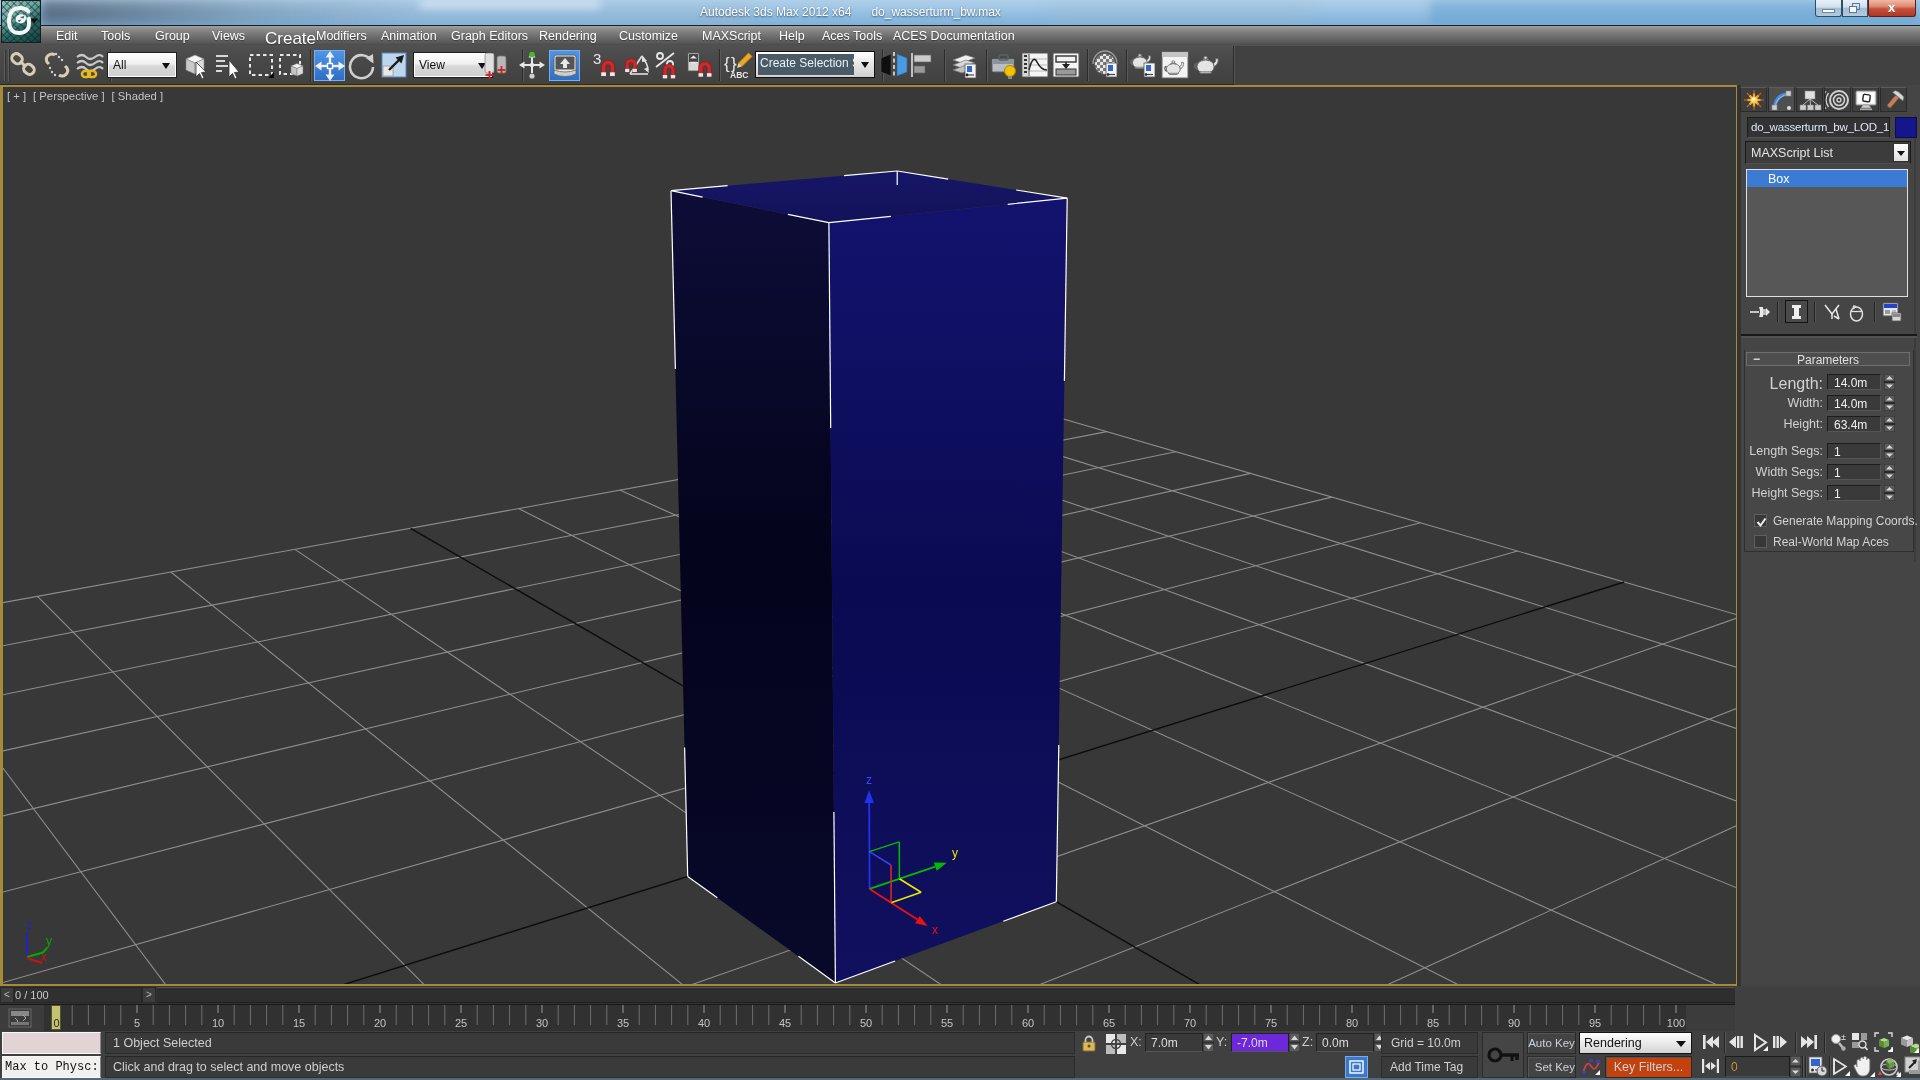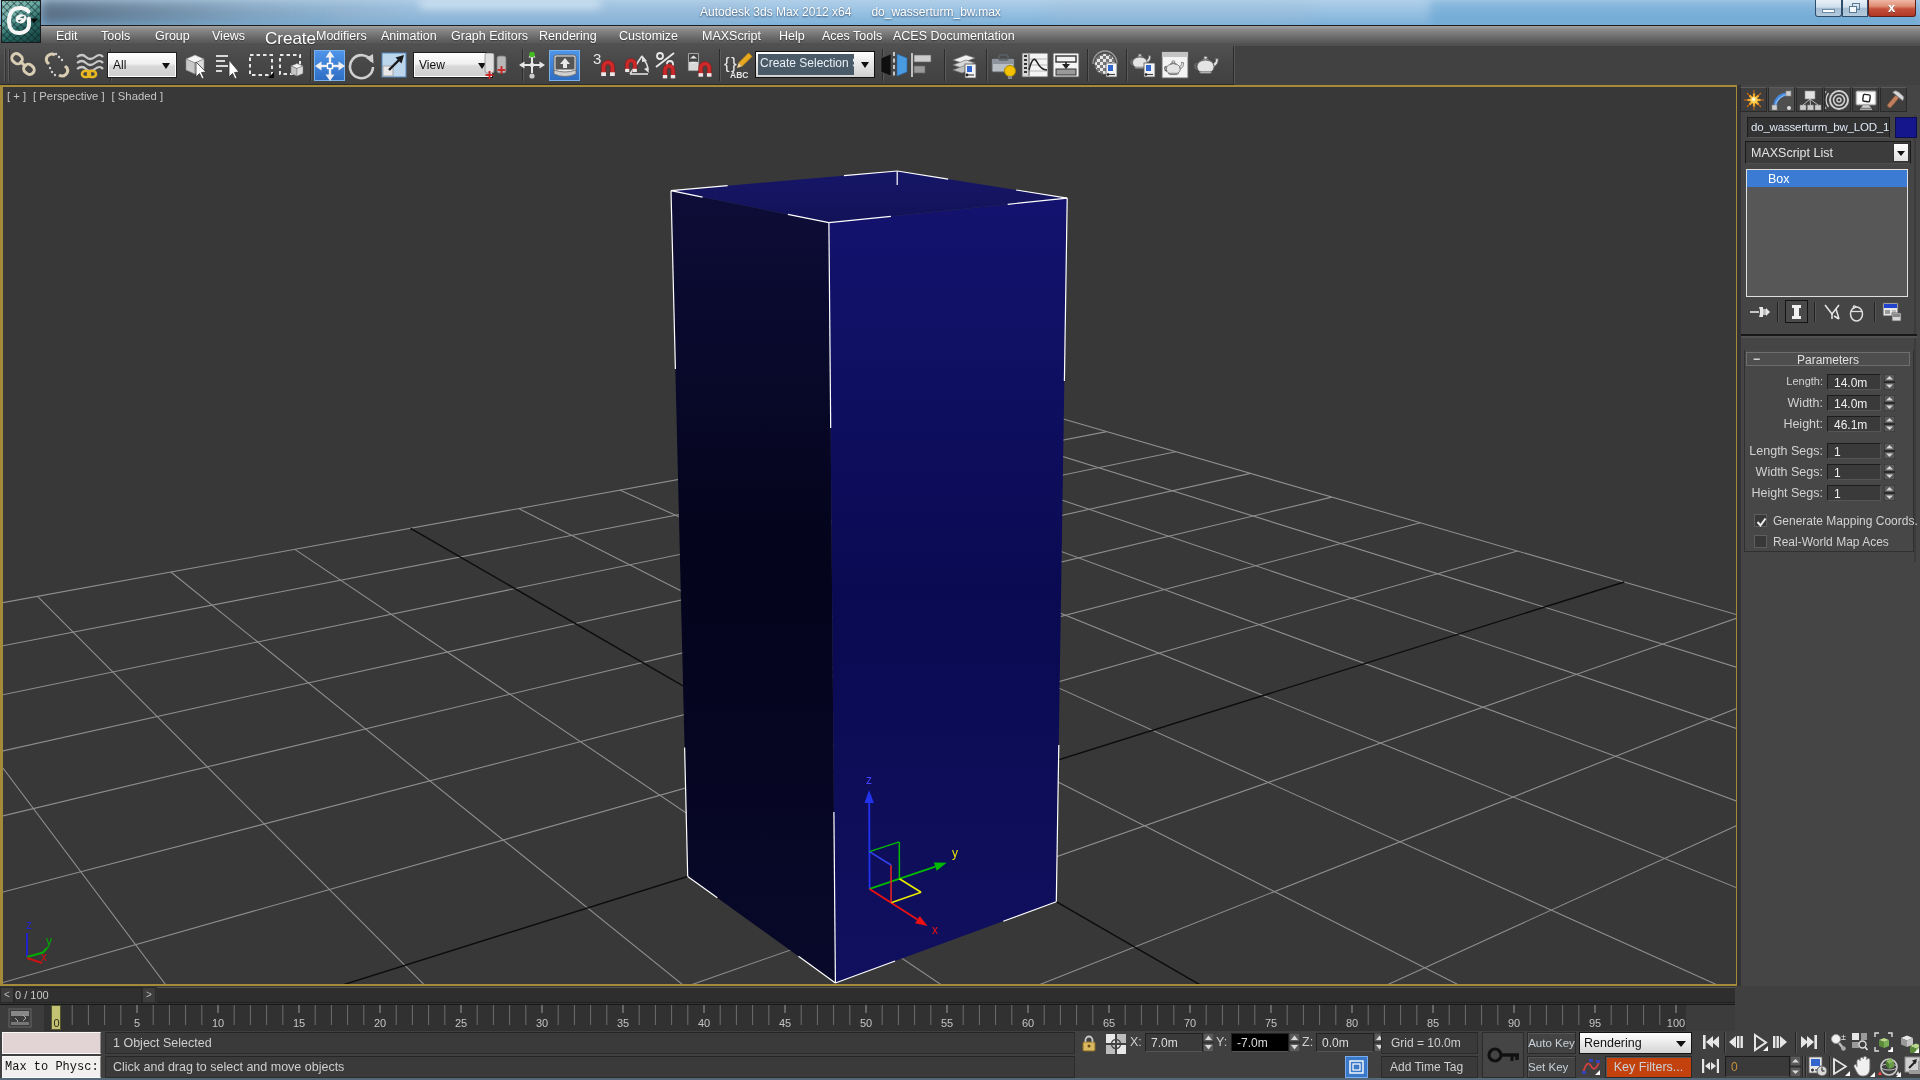--- a/index.html
+++ b/index.html
@@ -620,21 +620,21 @@
     <div class="abs" style="left:1145px;top:1033px;width:58px;height:19px;background:#3a3a3a;border:1px solid #222;border-bottom-color:#555">
       <div style="margin:2px 0 0 5px;font-size:12px;color:#ddd">7.0m</div>
     </div>
     <div class="abs" style="left:1203px;top:1033px;width:11px;height:19px"><svg width="11" height="19" viewBox="0 0 11 19">
         <rect x="0" y="0" width="11" height="9" fill="#5a5a5a" stroke="#2a2a2a" stroke-width="1"></rect>
         <rect x="0" y="10" width="11" height="9" fill="#5a5a5a" stroke="#2a2a2a" stroke-width="1"></rect>
         <polygon points="5.5,2.5 2,7 9,7" fill="#d8d8d8"></polygon>
         <polygon points="5.5,16.5 2,12 9,12" fill="#d8d8d8"></polygon>
       </svg></div>
     <div class="abs" style="left:1216px;top:1035px;font-size:12.5px;color:#ccc">Y:</div>
-    <div class="abs" style="left:1231px;top:1033px;width:58px;height:19px;background:#000000;border:1px solid #222;border-bottom-color:#555">
+    <div class="abs" style="left:1231px;top:1033px;width:58px;height:19px;background:#6d28d9;border:1px solid #222;border-bottom-color:#555">
       <div style="margin:2px 0 0 5px;font-size:12px;color:#ddd">-7.0m</div>
     </div>
     <div class="abs" style="left:1289px;top:1033px;width:11px;height:19px"><svg width="11" height="19" viewBox="0 0 11 19">
         <rect x="0" y="0" width="11" height="9" fill="#5a5a5a" stroke="#2a2a2a" stroke-width="1"></rect>
         <rect x="0" y="10" width="11" height="9" fill="#5a5a5a" stroke="#2a2a2a" stroke-width="1"></rect>
         <polygon points="5.5,2.5 2,7 9,7" fill="#d8d8d8"></polygon>
         <polygon points="5.5,16.5 2,12 9,12" fill="#d8d8d8"></polygon>
       </svg></div>
     <div class="abs" style="left:1302px;top:1035px;font-size:12.5px;color:#ccc">Z:</div>
     <div class="abs" style="left:1316px;top:1033px;width:58px;height:19px;background:#3a3a3a;border:1px solid #222;border-bottom-color:#555">
@@ -658,21 +658,21 @@
     </div>
     <div class="abs" style="left:1482px;top:1032px;width:42px;height:46px;background:#454545;border:1px solid #2c2c2c"><svg width="40" height="44" viewBox="0 0 40 44">
         <g stroke="#111" fill="none">
           <circle cx="12" cy="22" r="6" stroke-width="3.2"></circle>
           <line x1="18" y1="22" x2="36" y2="22" stroke-width="3.4"></line>
           <line x1="29" y1="22" x2="29" y2="28" stroke-width="3"></line>
           <line x1="34" y1="22" x2="34" y2="27" stroke-width="3.4"></line>
         </g>
       </svg></div>
     <div class="abs" style="left:1527px;top:1032px;width:49px;height:22px;background:#434343;border:1px solid #2a2a2a;box-shadow:inset 1px 1px 0 #555;color:#c9d2da;font-size:11.5px;text-align:center;line-height:20px">Auto Key</div>
-    <div class="abs" style="left:1527px;top:1056px;width:49px;height:22px;background:#434343;border:1px solid #2a2a2a;box-shadow:inset 1px 1px 0 #555;color:#c9d2da;font-size:11.5px;text-align:left;line-height:20px">Set Key</div>
+    <div class="abs" style="left:1527px;top:1056px;width:49px;height:22px;background:#434343;border:1px solid #2a2a2a;box-shadow:inset 1px 1px 0 #555;color:#c9d2da;font-size:11.5px;text-align:right;line-height:20px">Set Key</div>
     <div class="abs" style="left:1579px;top:1032px;width:113px;height:22px;background:linear-gradient(180deg,#fff,#ececec 45%,#d4d4d4);border:1px solid #141414">
       <div class="abs" style="left:4px;top:3px;font-size:12.5px;color:#111">Rendering</div>
       <div class="abs" style="right:5px;top:8px;width:0;height:0;border:5px solid transparent;border-top:6.5px solid #111"></div>
     </div>
     <div class="abs" style="left:1581px;top:1057px;width:20px;height:20px"><svg width="20" height="20" viewBox="0 0 20 20">
         <path d="M2 16 Q6 2 10 9 T18 5" fill="none" stroke="#d04040" stroke-width="1.8"></path>
         <rect x="1" y="14" width="4" height="3" fill="#3344bb"></rect>
         <rect x="8" y="2" width="4" height="3" fill="#3344bb"></rect>
         <rect x="15" y="3" width="4" height="3" fill="#3344bb"></rect>
         <polygon points="14,18 19,18 19,13" fill="#fff"></polygon>
@@ -929,21 +929,21 @@
         <rect x="10" y="8" width="4" height="4" fill="#bbb"></rect>
         <rect x="10" y="11" width="9" height="8" fill="#d8d8d8" stroke="#555" stroke-width=".8"></rect>
         <rect x="11" y="12" width="7" height="3" fill="#888"></rect>
       </svg></div>
     <div class="abs" style="left:1741px;top:334px;width:176px;height:2px;background:#181818;box-shadow:0 2px 0 #515151"></div>
     <div class="abs" style="left:1744px;top:350px;width:170px;height:202px;background:#474747;border:1px solid #303030;border-top:none"></div>
     <div class="abs" style="left:1746px;top:352px;width:164px;height:14px;background:#4e4e4e;border:1px solid #6e6e6e">
       <div class="abs" style="left:6px;top:-1px;font-size:12px;color:#e0e0e0;font-weight:bold">−</div>
       <div style="text-align:center;font-size:12px;color:#e0e0e0;margin-top:0px">Parameters</div>
     </div>
-    <div class="abs" style="left:1740px;top:375px;width:83px;text-align:right;font-size:11px;color:#d2d2d2">Length:</div>
+    <div class="abs" style="left:1740px;top:375px;width:83px;text-align:right;font-size:16px;color:#d2d2d2">Length:</div>
     <div class="abs" style="left:1827px;top:374px;width:54px;height:16px;background:#3a3a3a;border:1px solid #1d1d1d;border-bottom-color:#555;border-right-color:#555">
       <div style="margin:1px 0 0 6px;font-size:12px;color:#f0f0f0">14.0m</div>
     </div>
     <div class="abs" style="left:1884px;top:374px;width:11px;height:16px"><svg width="11" height="16" viewBox="0 0 11 16">
         <rect x="0" y="0" width="11" height="7.5" fill="#5a5a5a" stroke="#2a2a2a" stroke-width="1"></rect>
         <rect x="0" y="8.5" width="11" height="7.5" fill="#5a5a5a" stroke="#2a2a2a" stroke-width="1"></rect>
         <polygon points="5.5,2 2,5.5 9,5.5" fill="#d8d8d8"></polygon>
         <polygon points="5.5,14 2,10.5 9,10.5" fill="#d8d8d8"></polygon>
       </svg></div>
     <div class="abs" style="left:1740px;top:396px;width:83px;text-align:right;font-size:12.5px;color:#d2d2d2">Width:</div>
@@ -951,21 +951,21 @@
       <div style="margin:1px 0 0 6px;font-size:12px;color:#f0f0f0">14.0m</div>
     </div>
     <div class="abs" style="left:1884px;top:395px;width:11px;height:16px"><svg width="11" height="16" viewBox="0 0 11 16">
         <rect x="0" y="0" width="11" height="7.5" fill="#5a5a5a" stroke="#2a2a2a" stroke-width="1"></rect>
         <rect x="0" y="8.5" width="11" height="7.5" fill="#5a5a5a" stroke="#2a2a2a" stroke-width="1"></rect>
         <polygon points="5.5,2 2,5.5 9,5.5" fill="#d8d8d8"></polygon>
         <polygon points="5.5,14 2,10.5 9,10.5" fill="#d8d8d8"></polygon>
       </svg></div>
     <div class="abs" style="left:1740px;top:417px;width:83px;text-align:right;font-size:12.5px;color:#d2d2d2">Height:</div>
     <div class="abs" style="left:1827px;top:416px;width:54px;height:16px;background:#3a3a3a;border:1px solid #1d1d1d;border-bottom-color:#555;border-right-color:#555">
-      <div style="margin:1px 0 0 6px;font-size:12px;color:#f0f0f0">46.1m</div>
+      <div style="margin:1px 0 0 6px;font-size:12px;color:#f0f0f0">63.4m</div>
     </div>
     <div class="abs" style="left:1884px;top:416px;width:11px;height:16px"><svg width="11" height="16" viewBox="0 0 11 16">
         <rect x="0" y="0" width="11" height="7.5" fill="#5a5a5a" stroke="#2a2a2a" stroke-width="1"></rect>
         <rect x="0" y="8.5" width="11" height="7.5" fill="#5a5a5a" stroke="#2a2a2a" stroke-width="1"></rect>
         <polygon points="5.5,2 2,5.5 9,5.5" fill="#d8d8d8"></polygon>
         <polygon points="5.5,14 2,10.5 9,10.5" fill="#d8d8d8"></polygon>
       </svg></div>
     <div class="abs" style="left:1740px;top:444px;width:83px;text-align:right;font-size:12.5px;color:#d2d2d2">Length Segs:</div>
     <div class="abs" style="left:1827px;top:443px;width:54px;height:16px;background:#3a3a3a;border:1px solid #1d1d1d;border-bottom-color:#555;border-right-color:#555">
       <div style="margin:1px 0 0 6px;font-size:12px;color:#f0f0f0">1</div>

